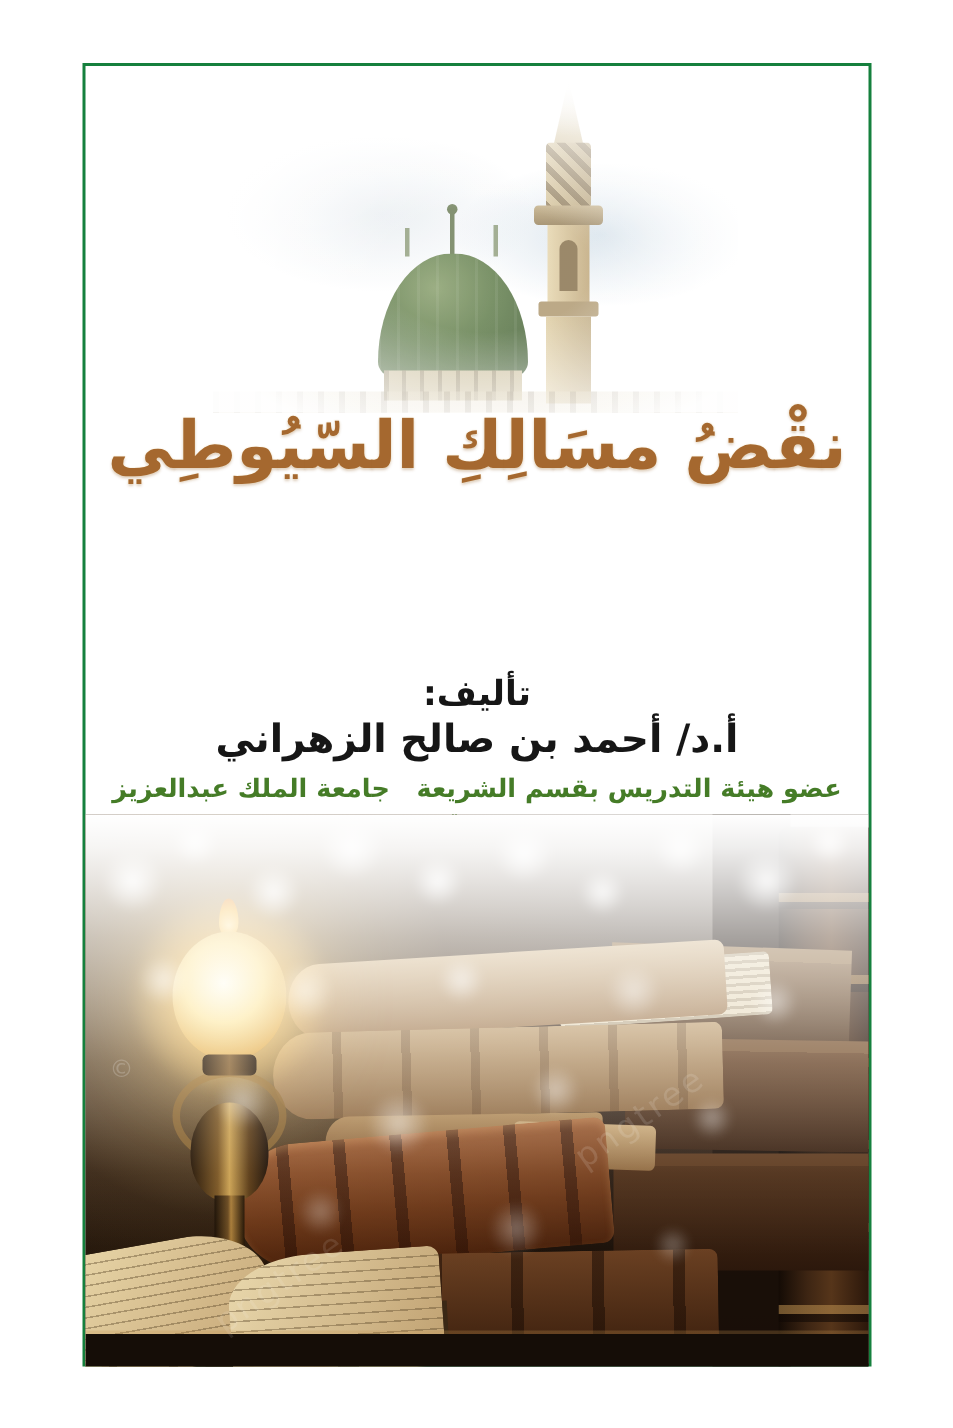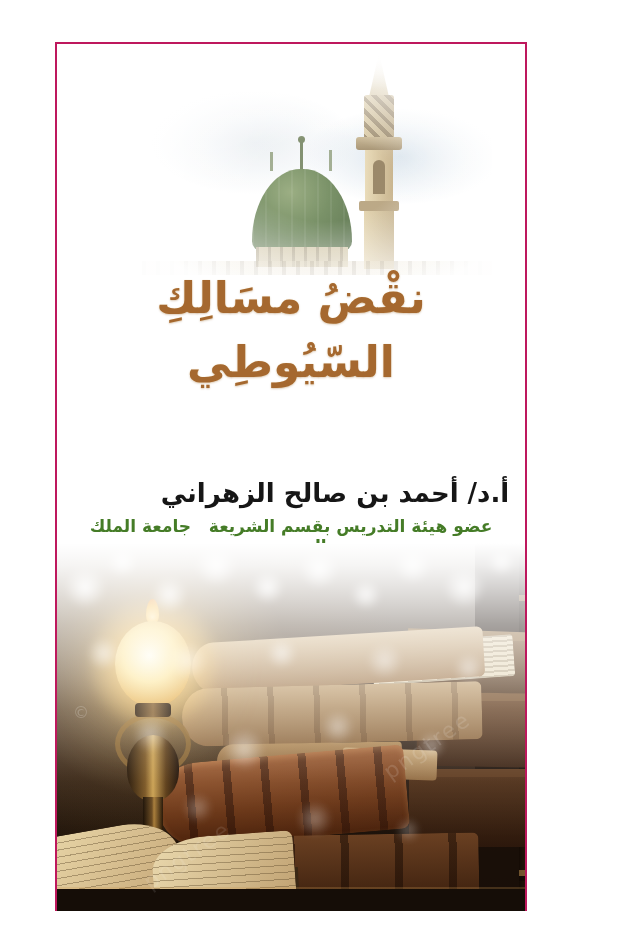--- a/index.html
+++ b/index.html
@@ -1,22 +1,22 @@
 <!DOCTYPE html>
 <html lang="ar"><head>
 <meta charset="utf-8">
 <style>
   html,body{margin:0;padding:0;background:#ffffff;}
   body{width:635px;height:952px;position:relative;overflow:hidden;
        font-family:"DejaVu Sans",sans-serif;}
   .page{position:absolute;inset:0;background:#ffffff;}
 
   
-  .frame{position:absolute;left:55px;top:42px;width:472px;height:869px;
-         border:2px solid #be185d;box-sizing:border-box;background:#ffffff;}
+  .frame{position:absolute;left:55px;top:42px;width:526px;height:869px;
+         border:2px solid #15803d;box-sizing:border-box;background:#ffffff;}
 
   
   .mosque{position:absolute;left:85px;top:3px;width:350px;height:228px;overflow:hidden;}
   .mosque .sky{position:absolute;inset:0;
      background:
        radial-gradient(ellipse 40% 30% at 74% 48%, rgba(165,190,210,.45), rgba(165,190,210,0) 70%),
        radial-gradient(ellipse 45% 35% at 32% 42%, rgba(185,200,212,.32), rgba(185,200,212,0) 65%);}
   .dome{position:absolute;left:110px;top:122px;width:100px;height:82px;
         border-radius:50px 50px 10px 10px / 74px 74px 10px 10px;
         background:
@@ -55,21 +55,21 @@
        linear-gradient(rgba(255,255,255,.15),rgba(255,255,255,.15)),
        radial-gradient(ellipse 62% 58% at 52% 58%, rgba(255,255,255,0) 32%, rgba(255,255,255,.55) 68%, rgba(255,255,255,.97) 94%);}
 
   
   .title-block{position:absolute;left:0;top:222px;width:100%;text-align:center;
        color:#a5682f;font-weight:700;font-size:44px;line-height:64px;
        text-shadow:0 0 1px rgba(245,228,190,.85), 0 1px 2px rgba(140,85,30,.3);}
   .byline{position:absolute;left:0;top:406px;width:100%;text-align:center;
        color:#161616;font-weight:700;font-size:23px;}
   .author{position:absolute;left:0;top:434px;width:100%;text-align:center;
-       color:#161616;font-weight:700;font-size:26px;padding-left:44px;}
+       color:#161616;font-weight:700;font-size:26px;}
   .affiliation{position:absolute;left:0;top:472px;width:100%;text-align:center;
        color:#457c27;font-weight:700;font-size:17px;white-space:pre-wrap;}
 
   
   .photo{position:absolute;left:0;top:499px;width:100%;height:368px;overflow:hidden;
      background:
        radial-gradient(circle at 95px 120px, rgba(255,215,130,.50), rgba(120,80,30,.18) 30%, rgba(0,0,0,0) 55%),
        linear-gradient(180deg,#9b9289 0%,#7e746a 12%,#5f5348 26%,#463527 42%,#2f1f13 60%,#1d120a 78%,#120b06 100%);}
   .photo *{position:absolute;}
 
@@ -212,20 +212,21 @@
       <div class="dome"></div>
       <div class="dome-drum"></div>
       <div class="arcade"></div>
       <div class="fade"></div>
     </div>
 
     <div class="title-block" dir="rtl">
       <div>نقْضُ مسَالِكِ السّيُوطِي</div>
     </div>
 
+    <div class="byline" dir="rtl">تأليف:</div>
     <div class="author" dir="rtl">أ.د/ أحمد بن صالح الزهراني</div>
     <div class="affiliation" dir="rtl">عضو هيئة التدريس بقسم الشريعة   جامعة الملك عبدالعزيز  بجدة</div>
 
     <div class="photo">
       <div class="right-backdrop"></div>
       <div class="tall-book"></div>
 
       <div class="rbook1"></div>
       <div class="rbook2"></div>
       <div class="rbook3"></div>

